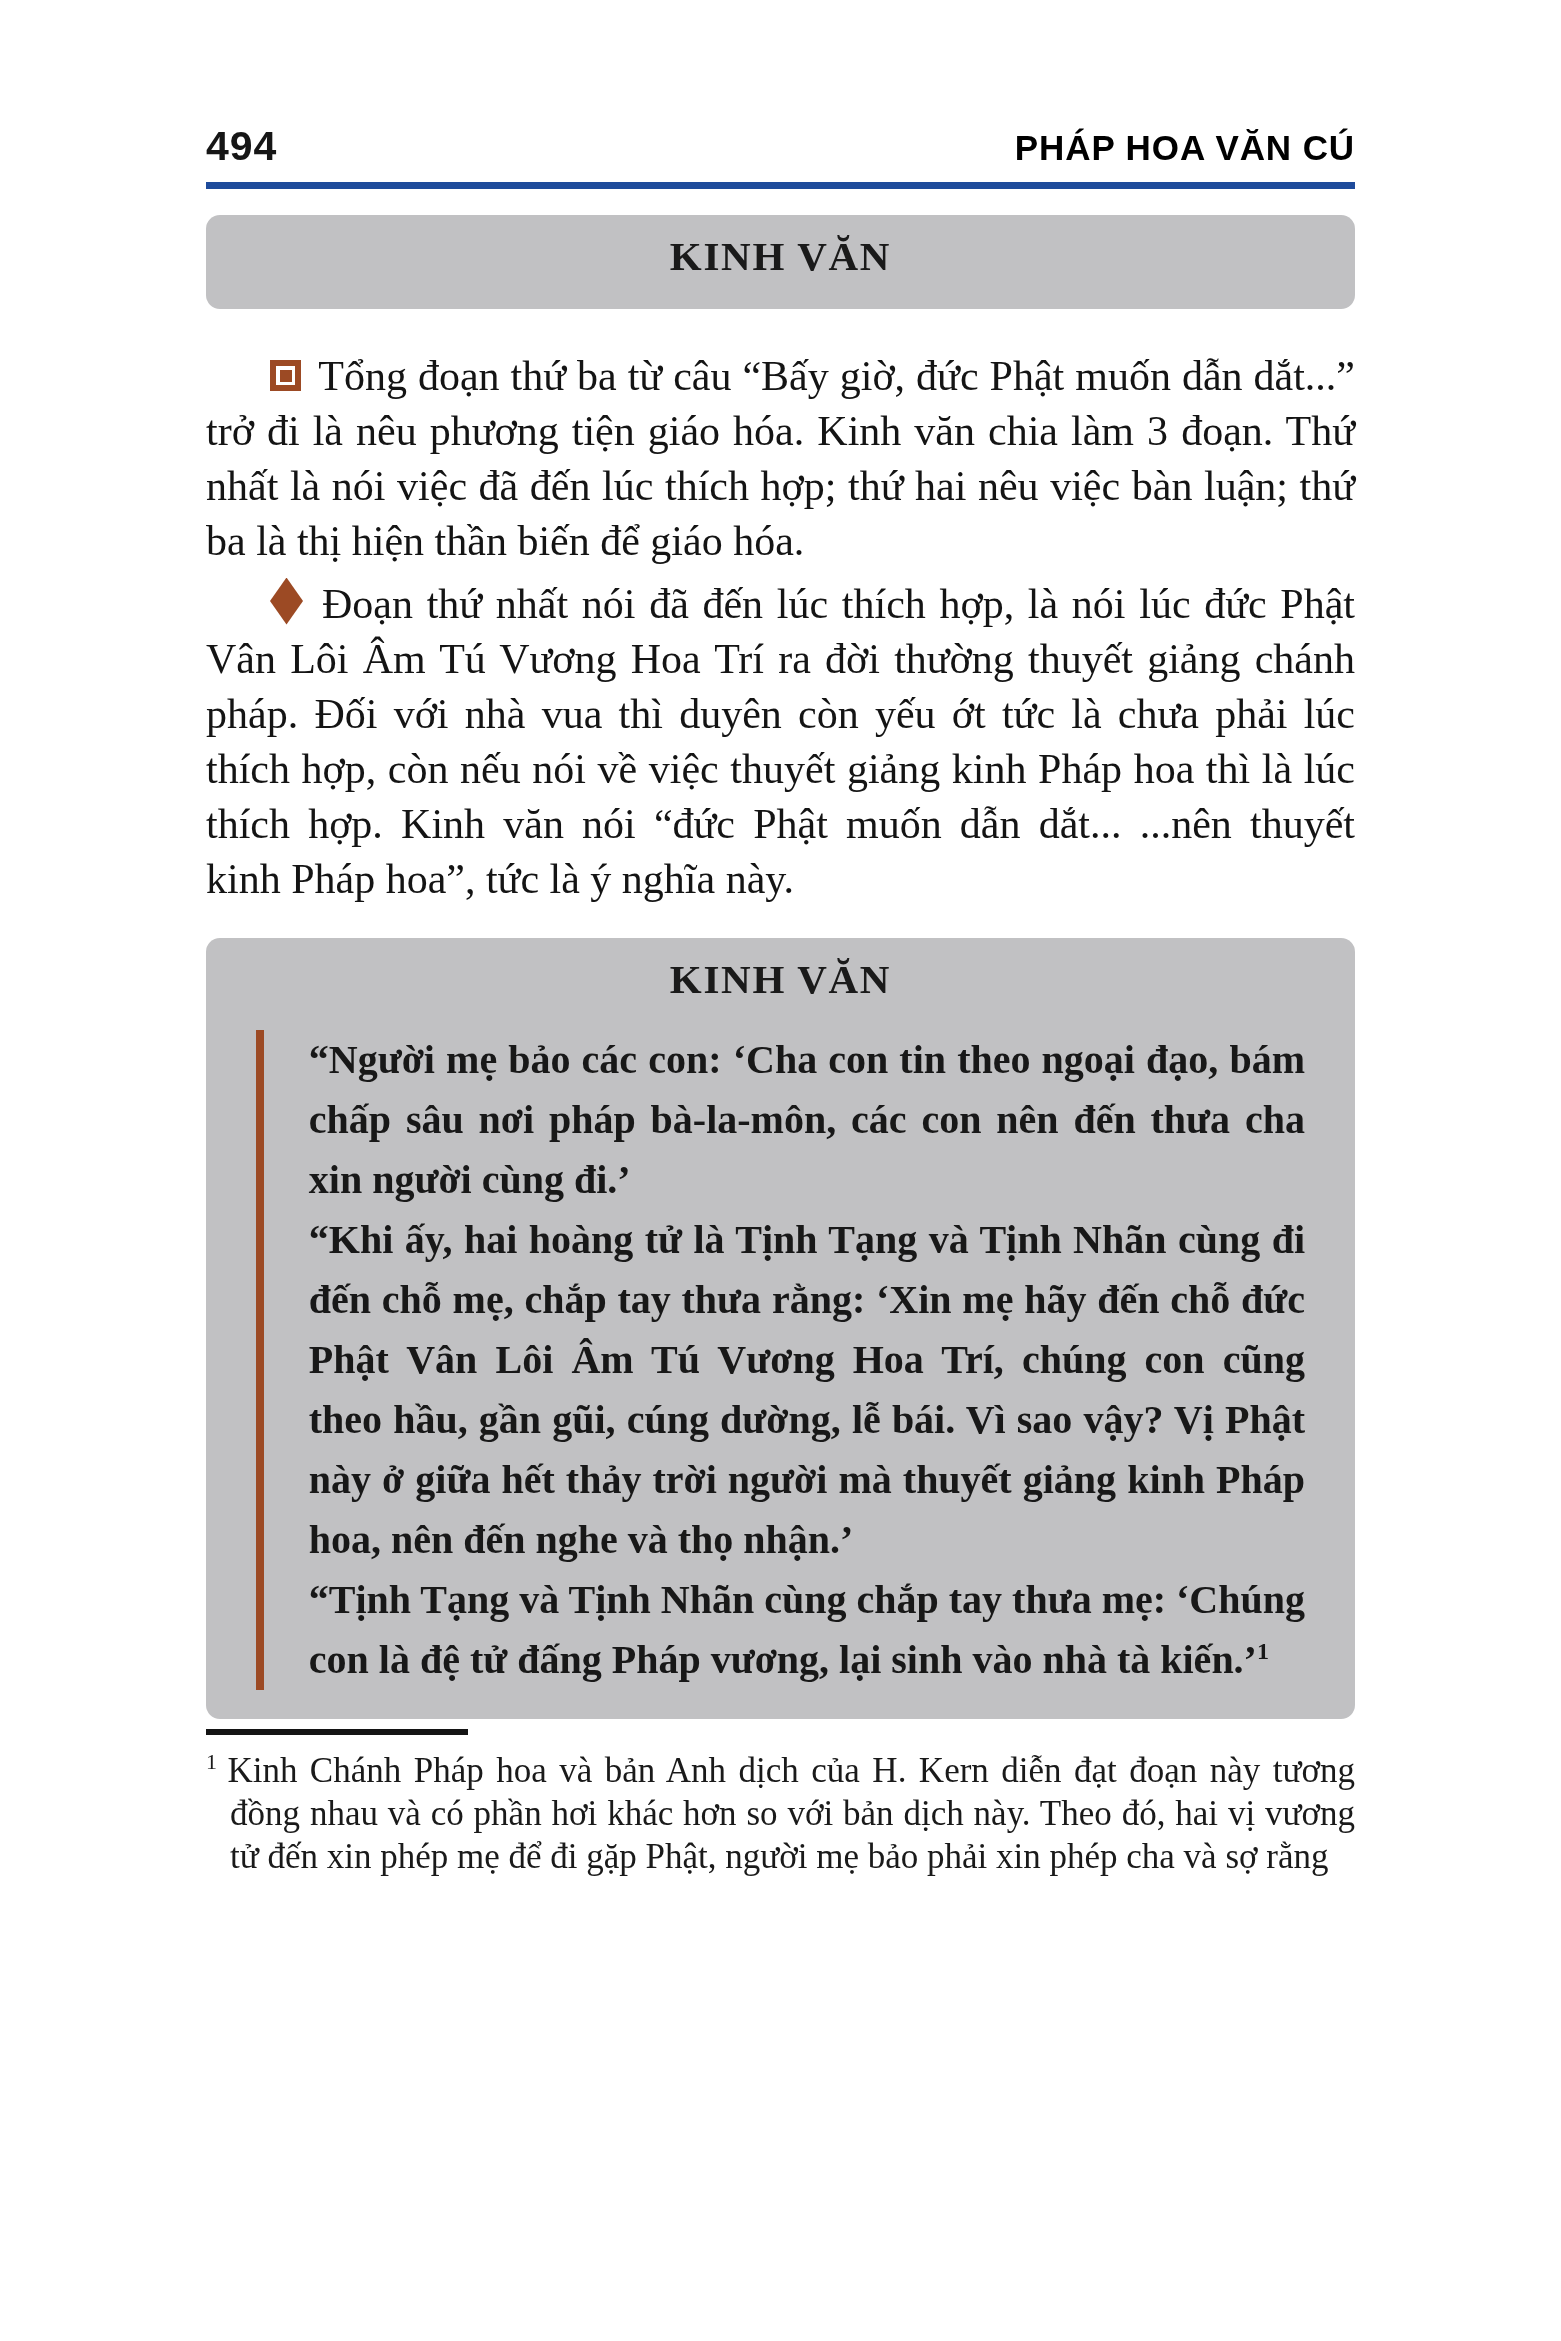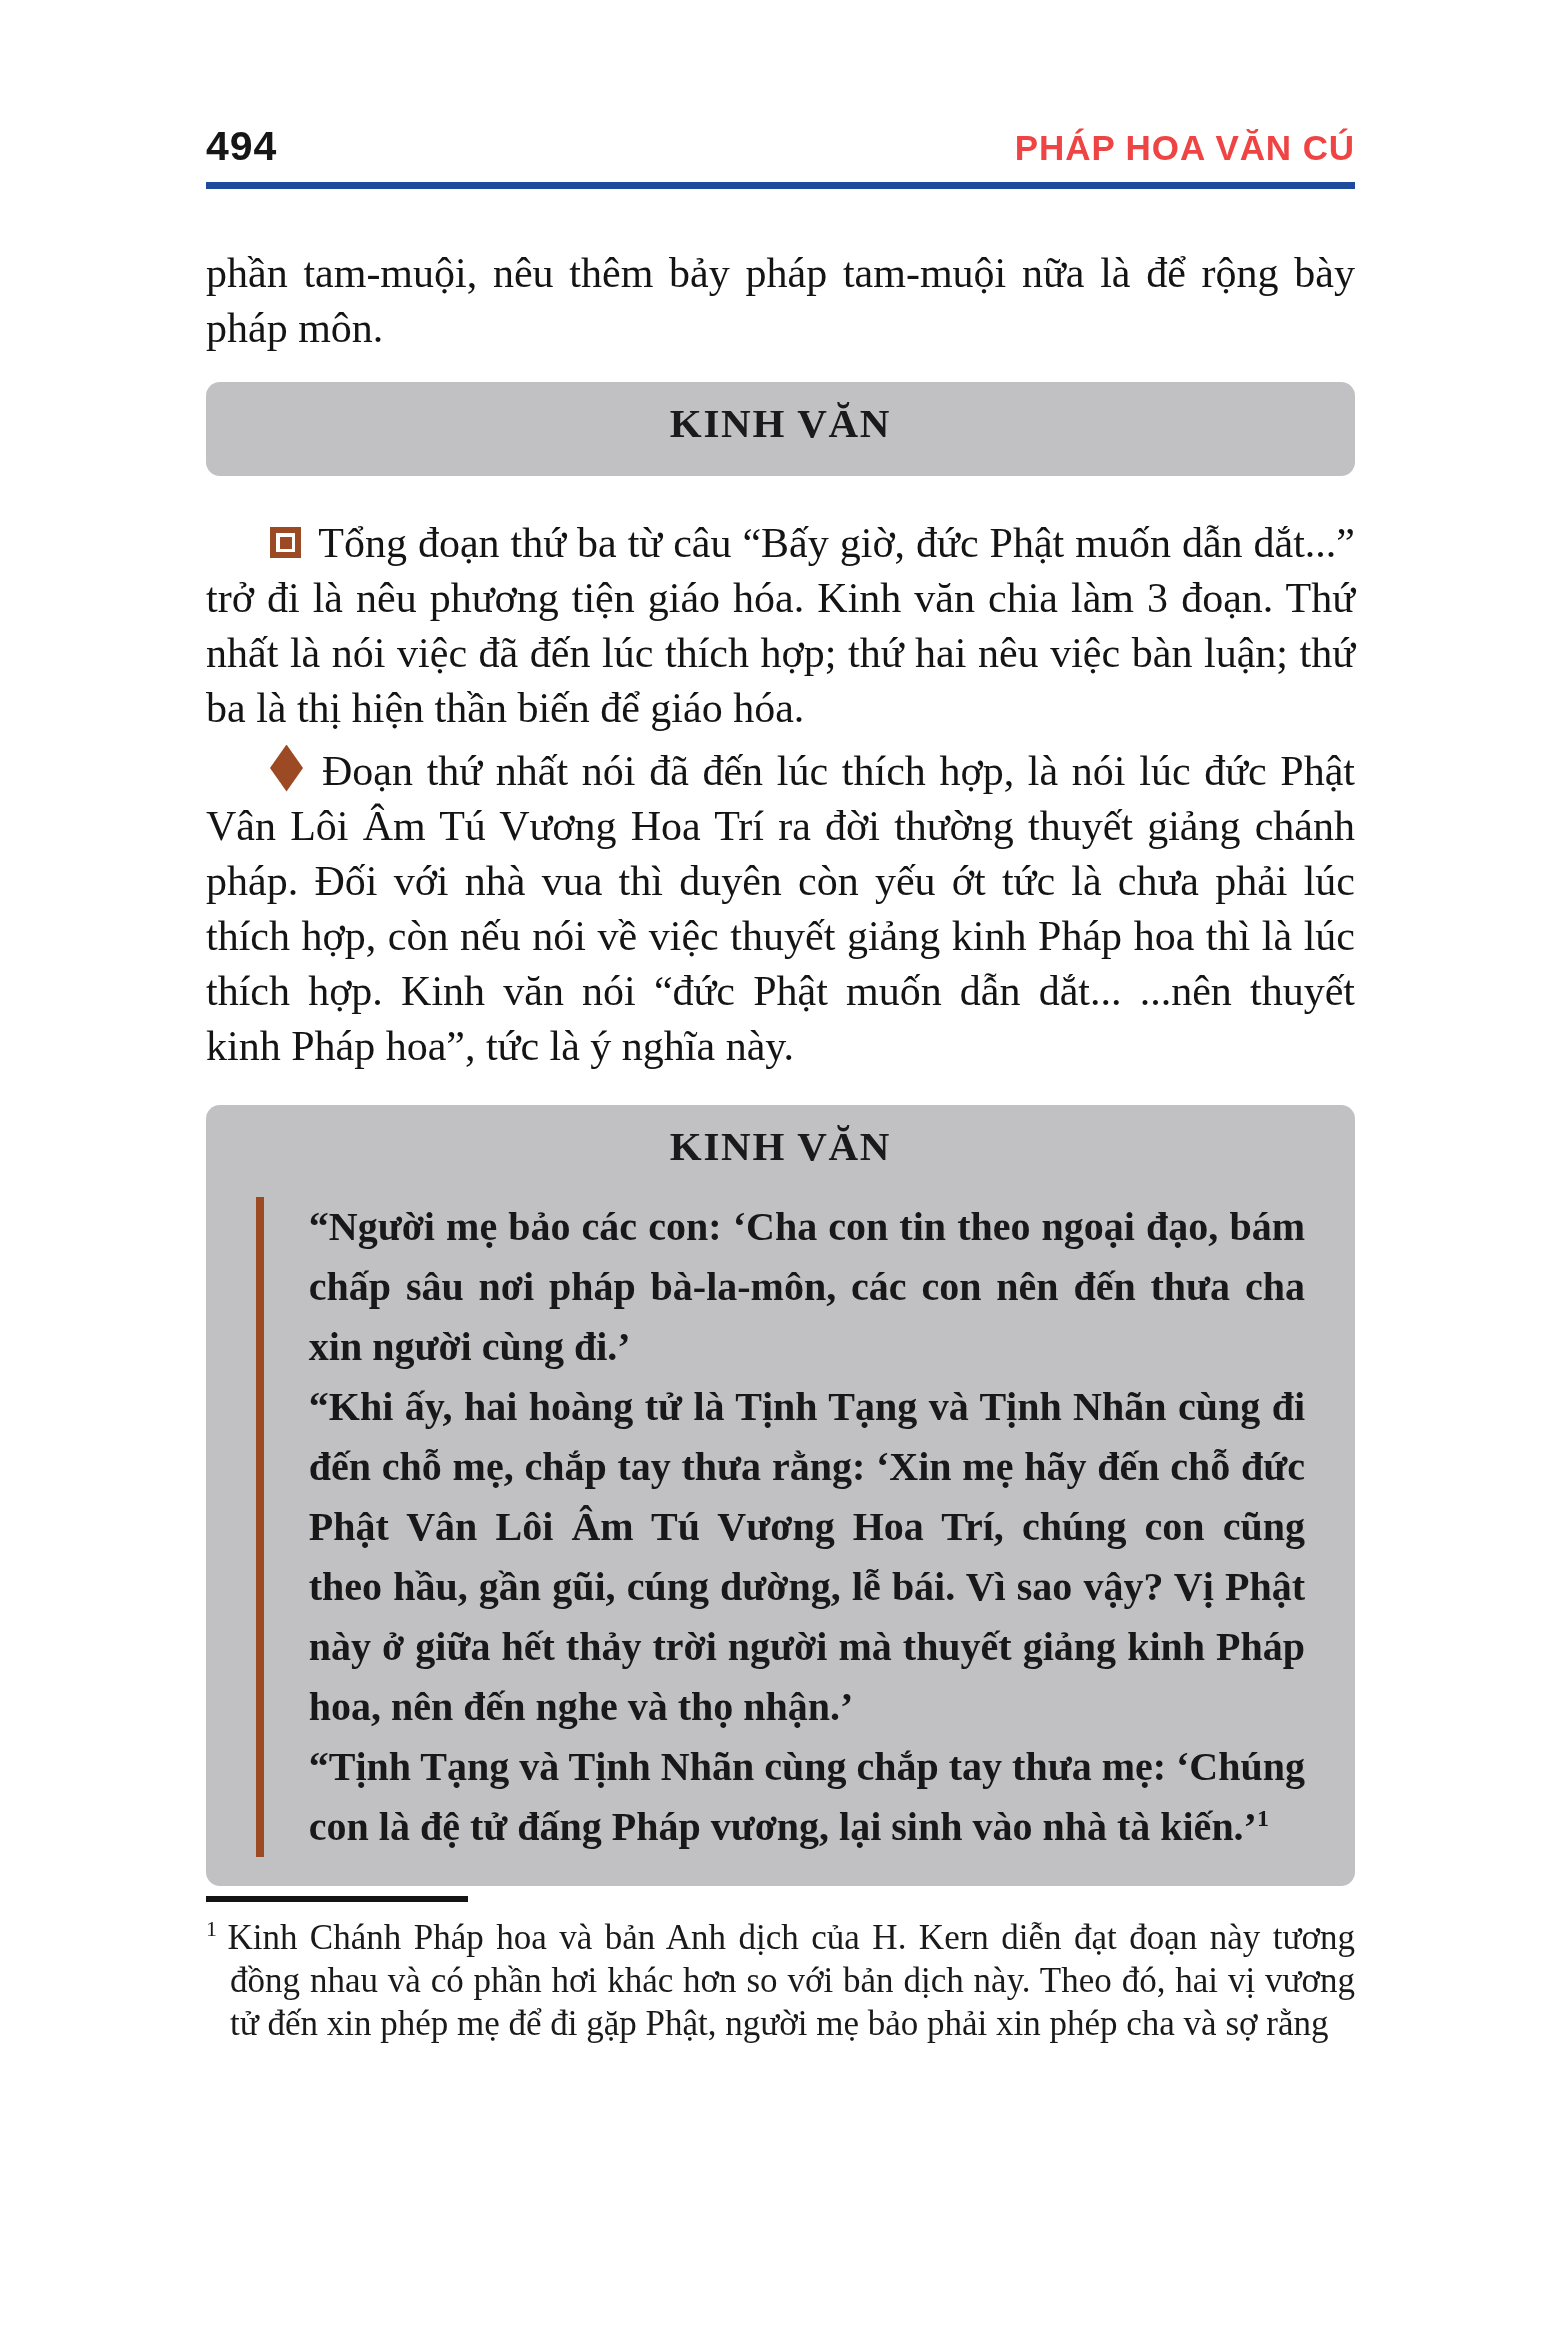--- a/index.html
+++ b/index.html
@@ -22,21 +22,21 @@
   .header {
     margin-top:123px;
     display:flex;
     justify-content:space-between;
     align-items:baseline;
     font-family:"Liberation Sans", sans-serif;
     font-weight:bold;
     gap:16px;
   }
   .page-number { font-size:41px; color:#161616; letter-spacing:0.9px; }
-  .running-title { font-size:35px; color:#ef4444; letter-spacing:0.9px; }
+  .running-title { font-size:35px; color:#000000; letter-spacing:0.9px; }
   .header-rule {
     margin-top:12px;
     height:7px;
     background:#1E4B9B;
   }
 
   
   .body-para {
     font-size:42px;
     line-height:55px;
@@ -143,21 +143,20 @@
 
 <div class="page">
   <div class="content">
 
     <div class="header">
       <span class="page-number">494</span>
       <span class="running-title">PHÁP HOA VĂN CÚ</span>
     </div>
     <div class="header-rule"></div>
 
-    <p class="body-para para-intro">phần tam-muội, nêu thêm bảy pháp tam-muội nữa là để rộng bày pháp môn.</p>
 
     <div class="kv-box">
       <div class="kv-title">KINH VĂN</div>
     </div>
 
     <p class="body-para para-square">
       <span class="sq-bullet"><span class="sq-bullet-inner"></span></span><span>Tổng đoạn thứ ba từ câu “Bấy giờ, đức Phật muốn dẫn dắt...” trở đi là nêu phương tiện giáo hóa. Kinh văn chia làm 3 đoạn. Thứ nhất là nói việc đã đến lúc thích hợp; thứ hai nêu việc bàn luận; thứ ba là thị hiện thần biến để giáo hóa.</span>
     </p>
 
     <p class="body-para para-diamond">

